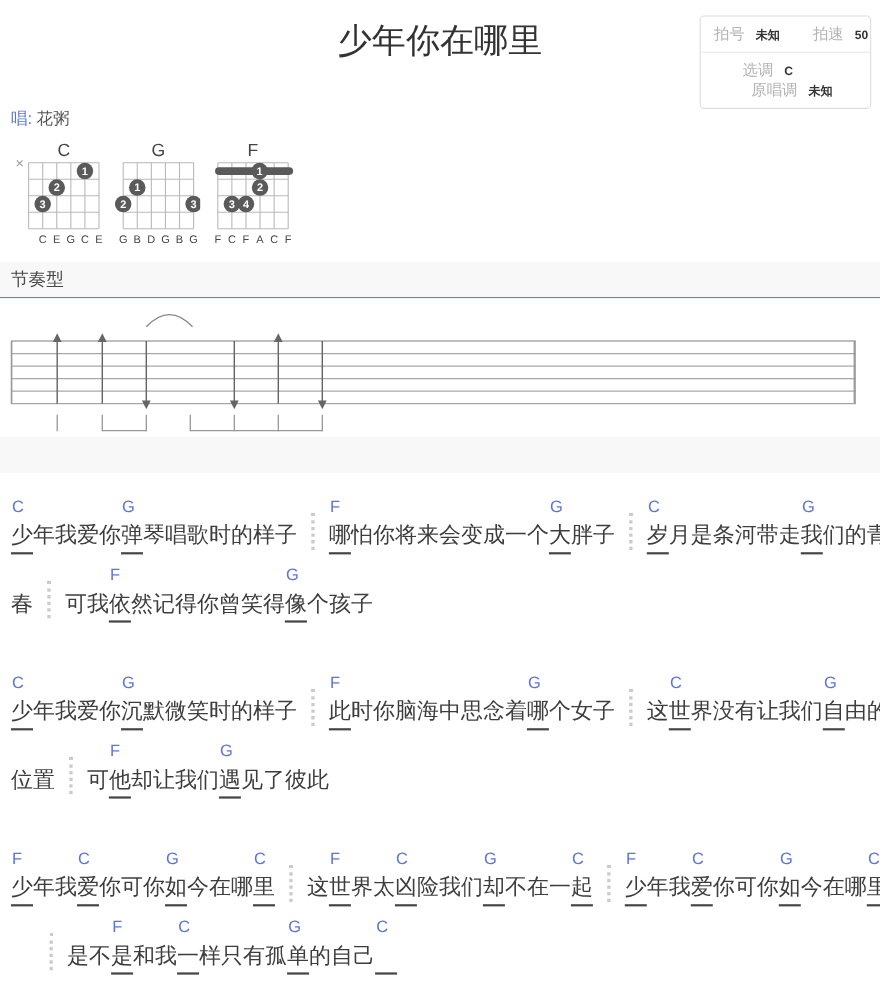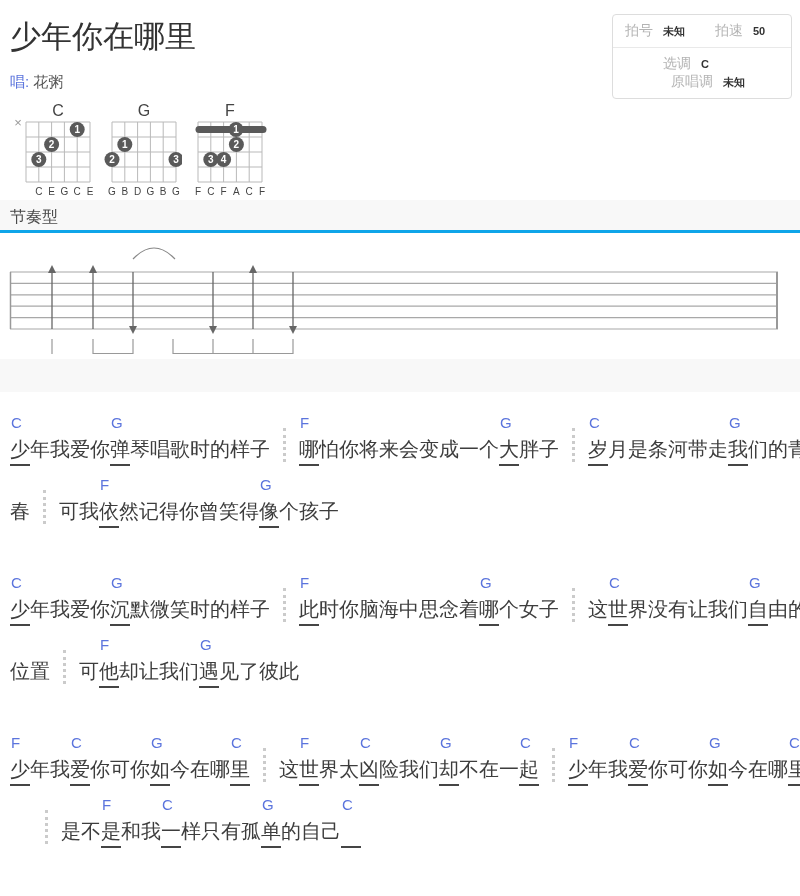--- a/index.html
+++ b/index.html
@@ -3,32 +3,32 @@
 <meta charset="utf-8">
 <style>
   *{box-sizing:border-box;}
   html,body{margin:0;padding:0;}
   body{
     width:800px;height:896px;overflow:hidden;position:relative;
     background:#fff;color:#333;
     font-family:"Liberation Sans","DejaVu Sans",sans-serif;
   }
   .header{position:relative;padding:14px 10px 0 10px;}
-  .title{font-size:31px;font-weight:500;color:#333;margin:4px 0 0 0;line-height:1.25;}
-  .singer{margin-top:16px;font-size:15px;color:#555;}
+  .title{font-size:31px;font-weight:500;color:#333;margin:4px 0 0 0;line-height:1.25;text-align:center;}
+  .singer{margin-top:42px;font-size:15px;color:#555;}
   .singer .lab{color:#5b74dd;margin-right:4px;}
-  .infobox{position:absolute;top:14px;right:8px;width:180px;border:1px solid #ddd;border-radius:4px;font-size:14px;background:#fff;}
+  .infobox{position:absolute;top:14px;right:8px;width:156px;border:1px solid #ddd;border-radius:4px;font-size:14px;background:#fff;}
   .inforow{display:flex;align-items:center;padding:7px 0 7px 12px;}
   .inforow + .inforow{border-top:1px solid #e9e9e9;flex-direction:column;}
   .pair{display:flex;align-items:baseline;}
   .pair.first{width:90px;}
   .ilabel{color:#b3b3b3;margin-right:10px;}
   .ivalue{color:#333;font-weight:600;font-size:11px;}
   .chordrow{display:flex;margin-top:10px;}
-  .sectionbar{height:33px;line-height:33px;background:#f8f8f8;border-bottom:3px solid #0ea5e9;padding-left:10px;font-size:16px;color:#4a4a4a;}
+  .sectionbar{height:33px;line-height:33px;background:#f8f8f8;border-bottom:1px solid #0ea5e9;padding-left:10px;font-size:16px;color:#4a4a4a;margin-top:12px;}
   #rhythm-svg{display:block;}
   .band2{height:33px;background:#f8f8f8;}
   .lyrics{padding:20px 10px 0 10px;}
   .block{margin-bottom:44px;}
   .lrow{display:flex;align-items:flex-end;margin-bottom:8px;}
   .phrase{display:flex;}
   .cell{position:relative;padding-top:24px;font-size:20px;line-height:26px;color:#3d3d3d;white-space:pre;}
   .cell .ch{position:absolute;top:3px;left:1px;font-size:15px;line-height:16px;color:#5b74dd;}
   .cell .c{display:block;border-bottom:2px solid transparent;padding-bottom:2px;}
   .cell.ul .c{border-bottom-color:#454545;}

